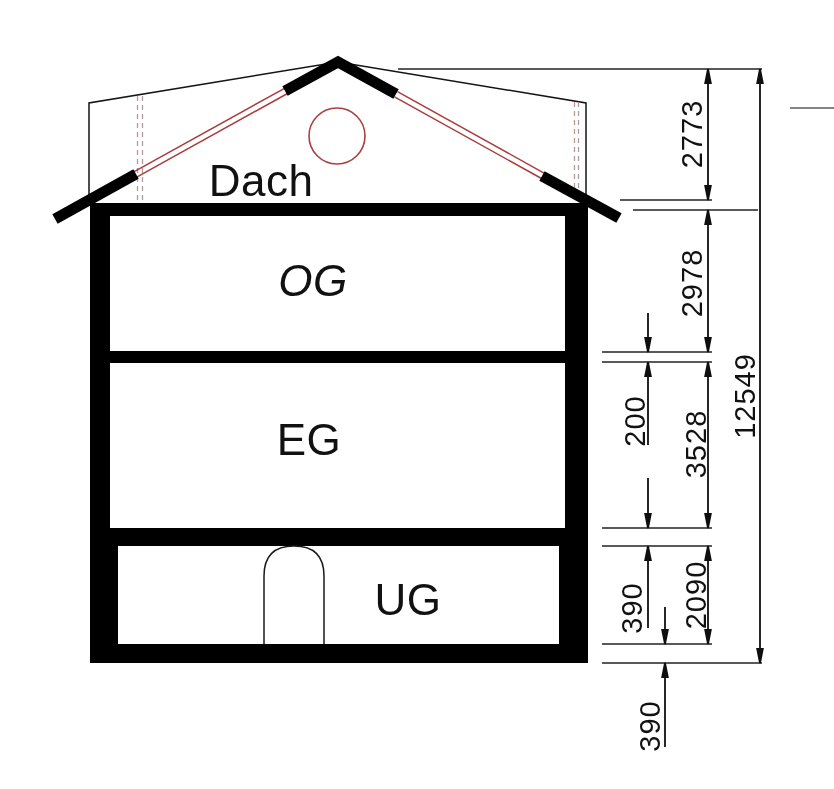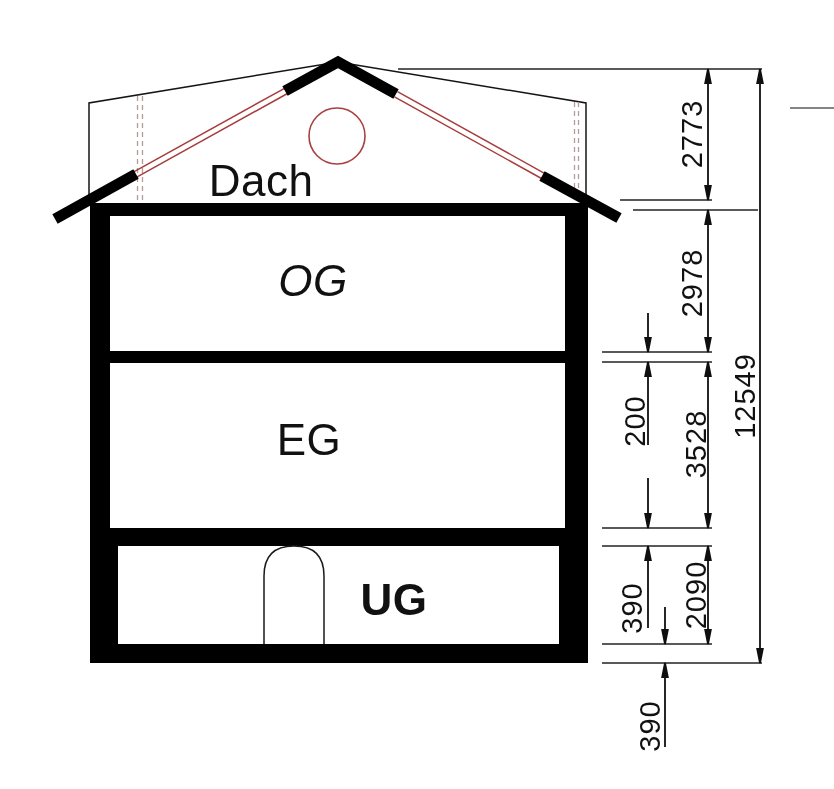--- a/index.html
+++ b/index.html
@@ -114,21 +114,21 @@
       <polygon points="760,69 757.2,83 762.8,83"></polygon>
       <polygon points="760,663 757.2,649 762.8,649"></polygon>
     </g>
 
     <line x1="790" y1="108" x2="834" y2="108" stroke-width="2" stroke="#848484"></line>
   </svg>
 
   <div class="lbl room" style="left:261px;top:181px;">Dach</div>
   <div class="lbl room" style="left:313px;top:281px;font-style:italic;">OG</div>
   <div class="lbl room" style="left:309px;top:440px;">EG</div>
-  <div class="lbl room" style="left:394px;top:600px;font-weight:bold;">UG</div>
+  <div class="lbl room" style="left:408px;top:600px;">UG</div>
 
   <div class="lbl dim" style="left:692px;top:134px;">2773</div>
   <div class="lbl dim" style="left:692px;top:283px;">2978</div>
   <div class="lbl dim" style="left:635px;top:421px;">200</div>
   <div class="lbl dim" style="left:696px;top:444px;">3528</div>
   <div class="lbl dim" style="left:632px;top:608px;">390</div>
   <div class="lbl dim" style="left:696px;top:595px;">2090</div>
   <div class="lbl dim" style="left:650px;top:726px;">390</div>
   <div class="lbl dim" style="left:745px;top:396px;">12549</div>
 

